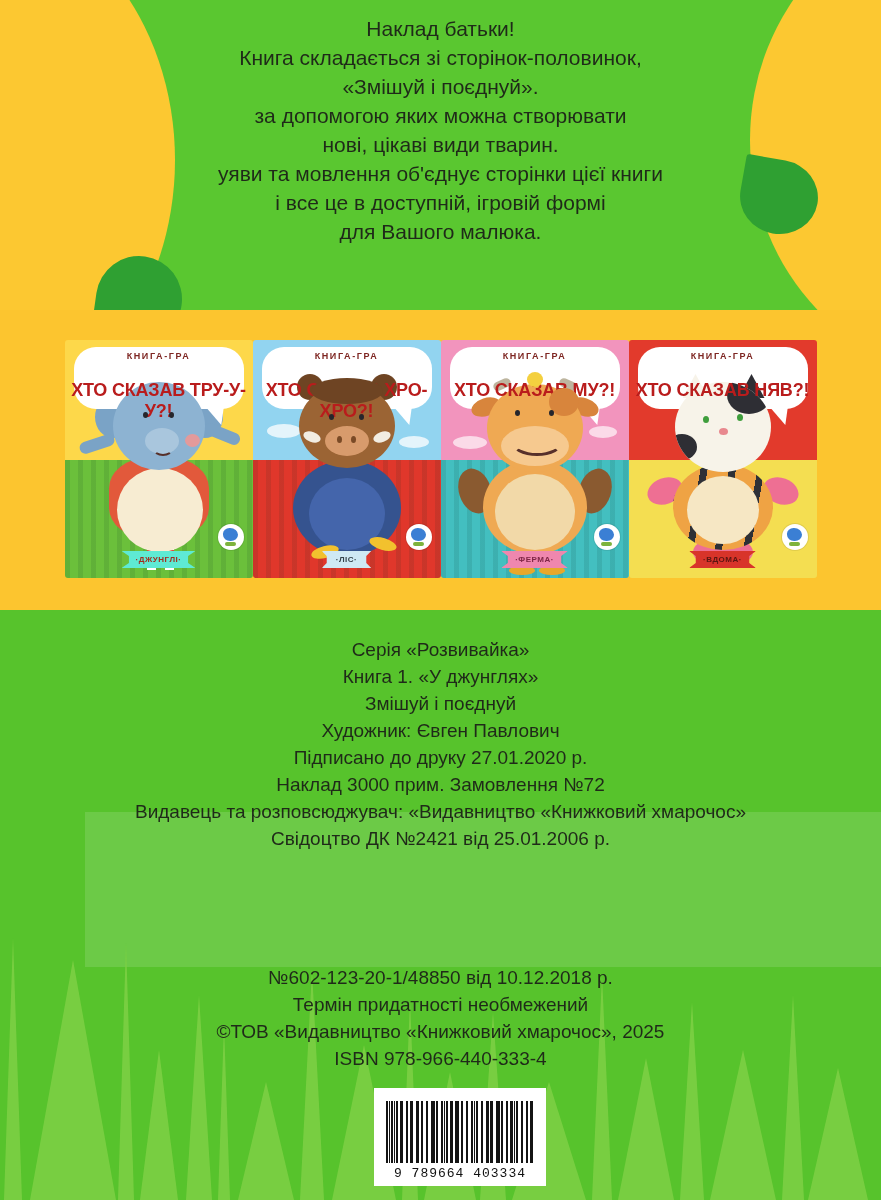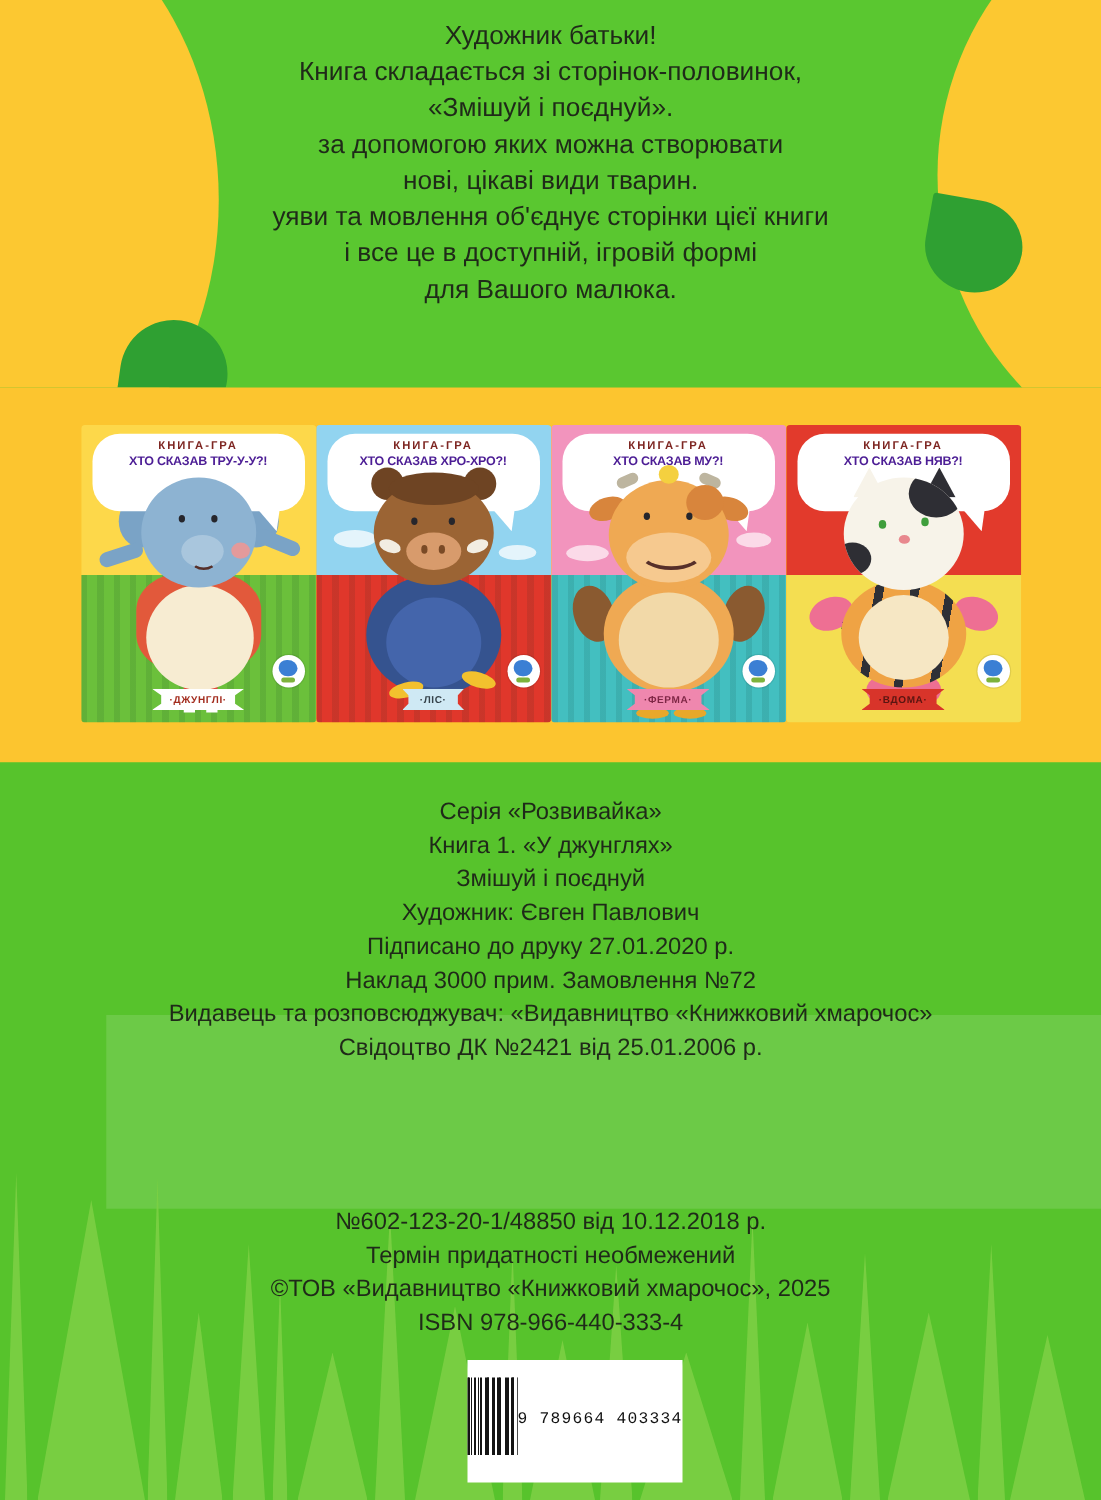--- a/index.html
+++ b/index.html
@@ -19,58 +19,58 @@
   
   .covers-band{position:absolute; left:0; top:310px; width:881px; height:300px; background:#fcc52f; display:flex; justify-content:center; padding-top:30px; box-sizing:border-box;text-decoration:underline;}
   .cover{position:relative; width:188px; height:238px; border-radius:3px; overflow:hidden; flex:0 0 auto;}
   .cover .sky{position:absolute; left:0; top:0; width:100%; height:50.5%;}
   .cover .ground{position:absolute; left:0; top:50.5%; width:100%; height:49.5%;}
   .blades{background-image:repeating-linear-gradient(90deg, rgba(0,40,30,0.10) 0 5px, transparent 5px 13px);}
   .bubble{position:absolute; left:9px; right:9px; top:7px; height:62px; background:#ffffff; border-radius:22px; z-index:1;}
   .bubble::after{content:""; position:absolute; right:18px; bottom:-16px; width:30px; height:30px; background:#ffffff; clip-path:polygon(100% 0,0 0,86% 100%);}
   .cover-head{position:absolute; left:0; top:11px; width:100%; text-align:center; z-index:4;}
   .series-label{font-size:9px; font-weight:bold; letter-spacing:1.6px; color:#7e2622;}
-  .cover-title{font-size:10px; font-weight:bold; letter-spacing:-0.2px; color:#4c1d95; margin-top:3px;}
+  .cover-title{font-size:18px; font-weight:bold; letter-spacing:-0.2px; color:#b91c1c; margin-top:19px;}
   .banner{position:absolute; bottom:10px; left:50%; transform:translateX(-50%); z-index:5; padding:4px 14px; font-size:8px; font-weight:bold; letter-spacing:0.5px; white-space:nowrap; clip-path:polygon(0 0,100% 0,90% 30%,90% 70%,100% 100%,0 100%,10% 70%,10% 30%);}
   .logo{position:absolute; right:9px; bottom:28px; width:26px; height:26px; background:#fff; border-radius:50%; z-index:5; box-shadow:0 0 0 1px rgba(0,0,0,0.08);}
   .logo .logo-mark{position:absolute; left:5px; top:4px; width:15px; height:13px; background:#3b7fd4; border-radius:45% 55% 50% 50%;}
   .logo .logo-base{position:absolute; left:7px; bottom:4px; width:11px; height:4px; background:#7db33c; border-radius:2px;}
   .px{position:absolute;}
   .rnd{border-radius:50%;}
   .tri{clip-path:polygon(50% 0,0 100%,100% 100%);}
   .eye{width:5px; height:6px; background:#26262c; border-radius:50%;}
   .smile{border:2px solid #57302a; border-color:transparent transparent #57302a transparent; border-radius:50%;}
   
   .bottom-section{position:absolute; left:0; top:610px; width:881px; height:590px; background:#57c32c; overflow:hidden;}
   .light-rect{position:absolute; left:85px; top:202px; right:0; height:155px; background:rgba(255,255,255,0.13); z-index:1;}
   .spike{position:absolute; bottom:0; background:#7ccf44; clip-path:polygon(50% 0,0 100%,100% 100%); z-index:2; opacity:0.9;}
   .colophon{position:absolute; left:0; top:26px; width:100%; text-align:center; color:#1f2a19; font-size:19px; line-height:27px; z-index:3;}
   .legal{position:absolute; left:0; top:354px; width:100%; text-align:center; color:#1f2a19; font-size:19px; line-height:27px; z-index:3;}
   .codes{position:absolute; left:42px; top:444px; text-align:left; color:#1f2a19; font-size:19px; line-height:27px; z-index:3;}
-  .barcode{position:absolute; left:374px; top:478px; width:172px; height:98px; background:#ffffff; z-index:4; display:flex; flex-direction:row; align-items:center; justify-content:flex-end; padding-bottom:5px; box-sizing:border-box;}
+  .barcode{position:absolute; left:374px; top:478px; width:172px; height:98px; background:#ffffff; z-index:4; display:flex; flex-direction:column; align-items:center; justify-content:flex-end; padding-bottom:5px; box-sizing:border-box;}
   .bars{width:148px; height:62px; margin-bottom:3px;
     background:
       repeating-linear-gradient(90deg,#141414 0 2px,transparent 2px 5px),
       repeating-linear-gradient(90deg,#141414 0 1px,transparent 1px 8px),
       repeating-linear-gradient(90deg,transparent 0 3px,#141414 3px 4px,transparent 4px 11px);
   }
   .bc-digits{font-family:"Liberation Mono", monospace; font-size:13px; color:#111; letter-spacing:1px; white-space:pre;}
 </style>
 </head>
 <body>
 
 <div class="page">
 
   <div class="top-section">
     <div class="blob blob-yellow-left"></div>
     <div class="blob blob-yellow-right"></div>
     <div class="leaf-left"></div>
     <div class="leaf-right"></div>
     <div class="top-text">
-      <div>Художник батьки!</div>
+      <div>Наклад батьки!</div>
       <div>Книга складається зі сторінок-половинок,</div>
       <div>«Змішуй і поєднуй».</div>
       <div>за допомогою яких можна створювати</div>
       <div>нові, цікаві  види тварин.</div>
       <div>уяви та мовлення об'єднує сторінки цієї книги</div>
       <div>і все це в доступній, ігровій формі</div>
       <div>для Вашого малюка.</div>
     </div>
   </div>
 
@@ -93,21 +93,21 @@
         <div class="px" style="left:82px;top:186px;width:9px;height:44px;background:repeating-linear-gradient(#e2483a 0 6px,#ffffff 6px 12px);z-index:2;"></div>
         <div class="px" style="left:100px;top:186px;width:9px;height:44px;background:repeating-linear-gradient(#e2483a 0 6px,#ffffff 6px 12px);z-index:2;"></div>
         <div class="px rnd" style="left:52px;top:128px;width:86px;height:84px;background:#f7ecd2;z-index:3;"></div>
         <div class="px rnd" style="left:48px;top:42px;width:92px;height:88px;background:#8db3d2;z-index:3;"></div>
         <div class="px eye" style="left:78px;top:72px;z-index:4;"></div>
         <div class="px eye" style="left:104px;top:72px;z-index:4;"></div>
         <div class="px rnd" style="left:80px;top:88px;width:34px;height:26px;background:#a9c6dd;z-index:4;"></div>
         <div class="px rnd" style="left:120px;top:94px;width:15px;height:13px;background:#e39a9b;z-index:4;"></div>
         <div class="px smile" style="left:88px;top:102px;width:16px;height:10px;z-index:5;"></div>
       </div>
-      <div class="banner" style="background:#ffffff;color:#a32c1e;"><span>·ДЖУНГЛІ·</span></div>
+      <div class="banner" style="background:#5eead4;color:#a32c1e;"><span>·ДЖУНГЛІ·</span></div>
       <div class="logo">
           <div class="logo-mark"></div>
           <div class="logo-base"></div>
         </div>
     </div>
 
     <div class="cover">
       <div class="sky" style="background:#92d4f0;"></div>
       <div class="px rnd" style="left:14px;top:84px;width:34px;height:14px;background:rgba(255,255,255,0.75);"></div>
       <div class="px rnd" style="left:146px;top:96px;width:30px;height:12px;background:rgba(255,255,255,0.75);"></div>

